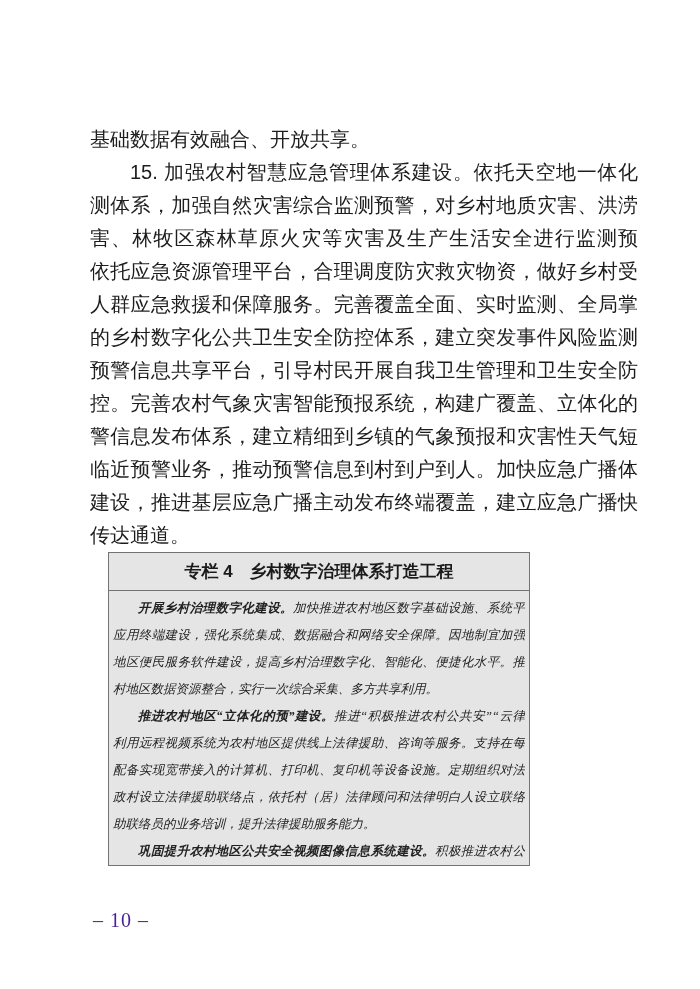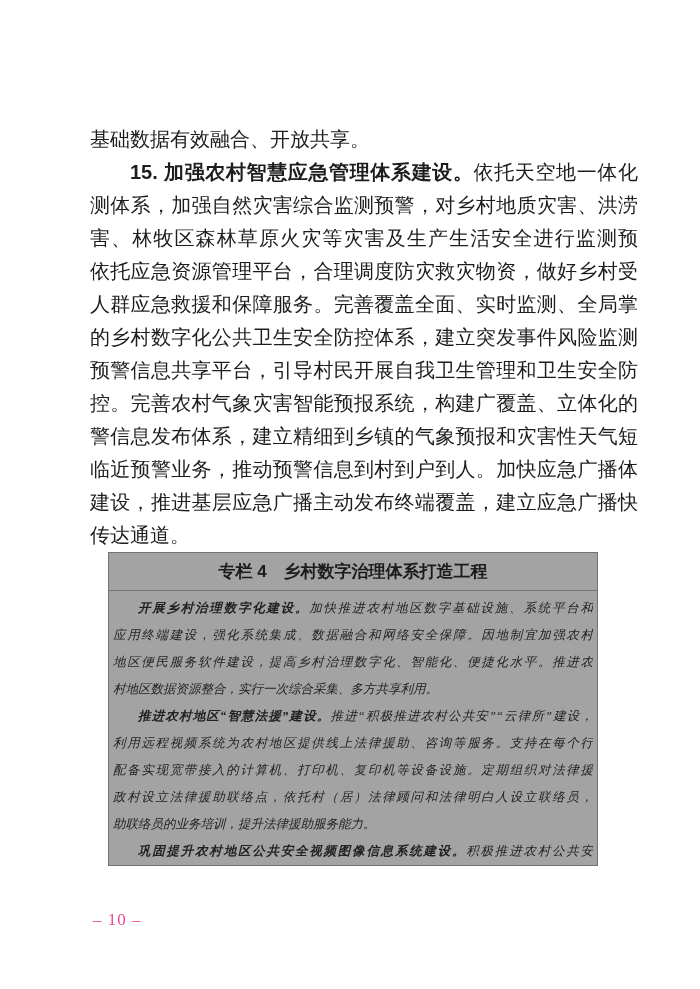--- a/index.html
+++ b/index.html
@@ -22,32 +22,32 @@
   .line {
     height: 33px;
     line-height: 33px;
     overflow: hidden;
     white-space: normal;
   }
   .j { text-align: justify; text-align-last: justify; }
   .ind { text-indent: 2em; }
   .main-text b {
     font-family: "Liberation Sans", "DejaVu Sans", sans-serif;
-    font-weight: bold;
+    font-weight: normal;
     margin-top: 28px;
   }
   .callout {
     position: absolute;
     left: 108px;
     top: 552px;
-    width: 490px;
+    width: 422px;
     height: 314px;
     box-sizing: border-box;
     border: 1px solid #737373;
-    background: #a3a3a3;
+    background: #e5e5e5;
     overflow: hidden;
   }
   .callout-title {
     height: 37px;
     line-height: 37px;
     border-bottom: 1px solid #737373;
     text-align: center;
     font-family: "Liberation Sans", "DejaVu Sans", sans-serif;
     font-weight: bold;
     font-size: 17px;
@@ -59,24 +59,24 @@
     font-size: 12.5px;
     color: #222222;
     font-style: italic;
   }
   .callout-body .line { height: 27px; line-height: 27px; }
   .callout-body b { font-weight: bold; }
   .page-number {
     position: absolute;
     left: 93px;
     top: 910px;
-    font-size: 17px;
+    font-size: 20px;
     line-height: 20px;
     letter-spacing: 1px;
-    color: #ec4899;
+    color: #4c1d95;
   }
 </style>
 </head>
 <body>
 
 <div class="page">
 
   <div class="main-text">
     <div class="line">基础数据有效融合、开放共享。</div>
     <div>
@@ -98,21 +98,21 @@
   <div class="callout">
     <div class="callout-title">专栏 4　乡村数字治理体系打造工程</div>
     <div class="callout-body">
       <div>
           <div class="line j ind"><b>开展乡村治理数字化建设。</b><span>加快推进农村地区数字基础设施、系统平台和</span></div>
           <div class="line j"><span>应用终端建设，强化系统集成、数据融合和网络安全保障。因地制宜加强农村</span></div>
           <div class="line j"><span>地区便民服务软件建设，提高乡村治理数字化、智能化、便捷化水平。推进农</span></div>
           <div class="line"><span>村地区数据资源整合，实行一次综合采集、多方共享利用。</span></div>
         </div>
       <div>
-          <div class="line j ind"><b>推进农村地区“智慧法援”建设。</b><span>推进“积极推进农村公共安”“云律所”建设，</span></div>
+          <div class="line j ind"><b>推进农村地区“立体化的预”建设。</b><span>推进“积极推进农村公共安”“云律所”建设，</span></div>
           <div class="line j"><span>利用远程视频系统为农村地区提供线上法律援助、咨询等服务。支持在每个行</span></div>
           <div class="line j"><span>配备实现宽带接入的计算机、打印机、复印机等设备设施。定期组织对法律援</span></div>
           <div class="line j"><span>政村设立法律援助联络点，依托村（居）法律顾问和法律明白人设立联络员，</span></div>
           <div class="line"><span>助联络员的业务培训，提升法律援助服务能力。</span></div>
         </div>
       <div>
           <div class="line j ind"><b>巩固提升农村地区公共安全视频图像信息系统建设。</b><span>积极推进农村公共安</span></div>
         </div>
     </div>
   </div>

